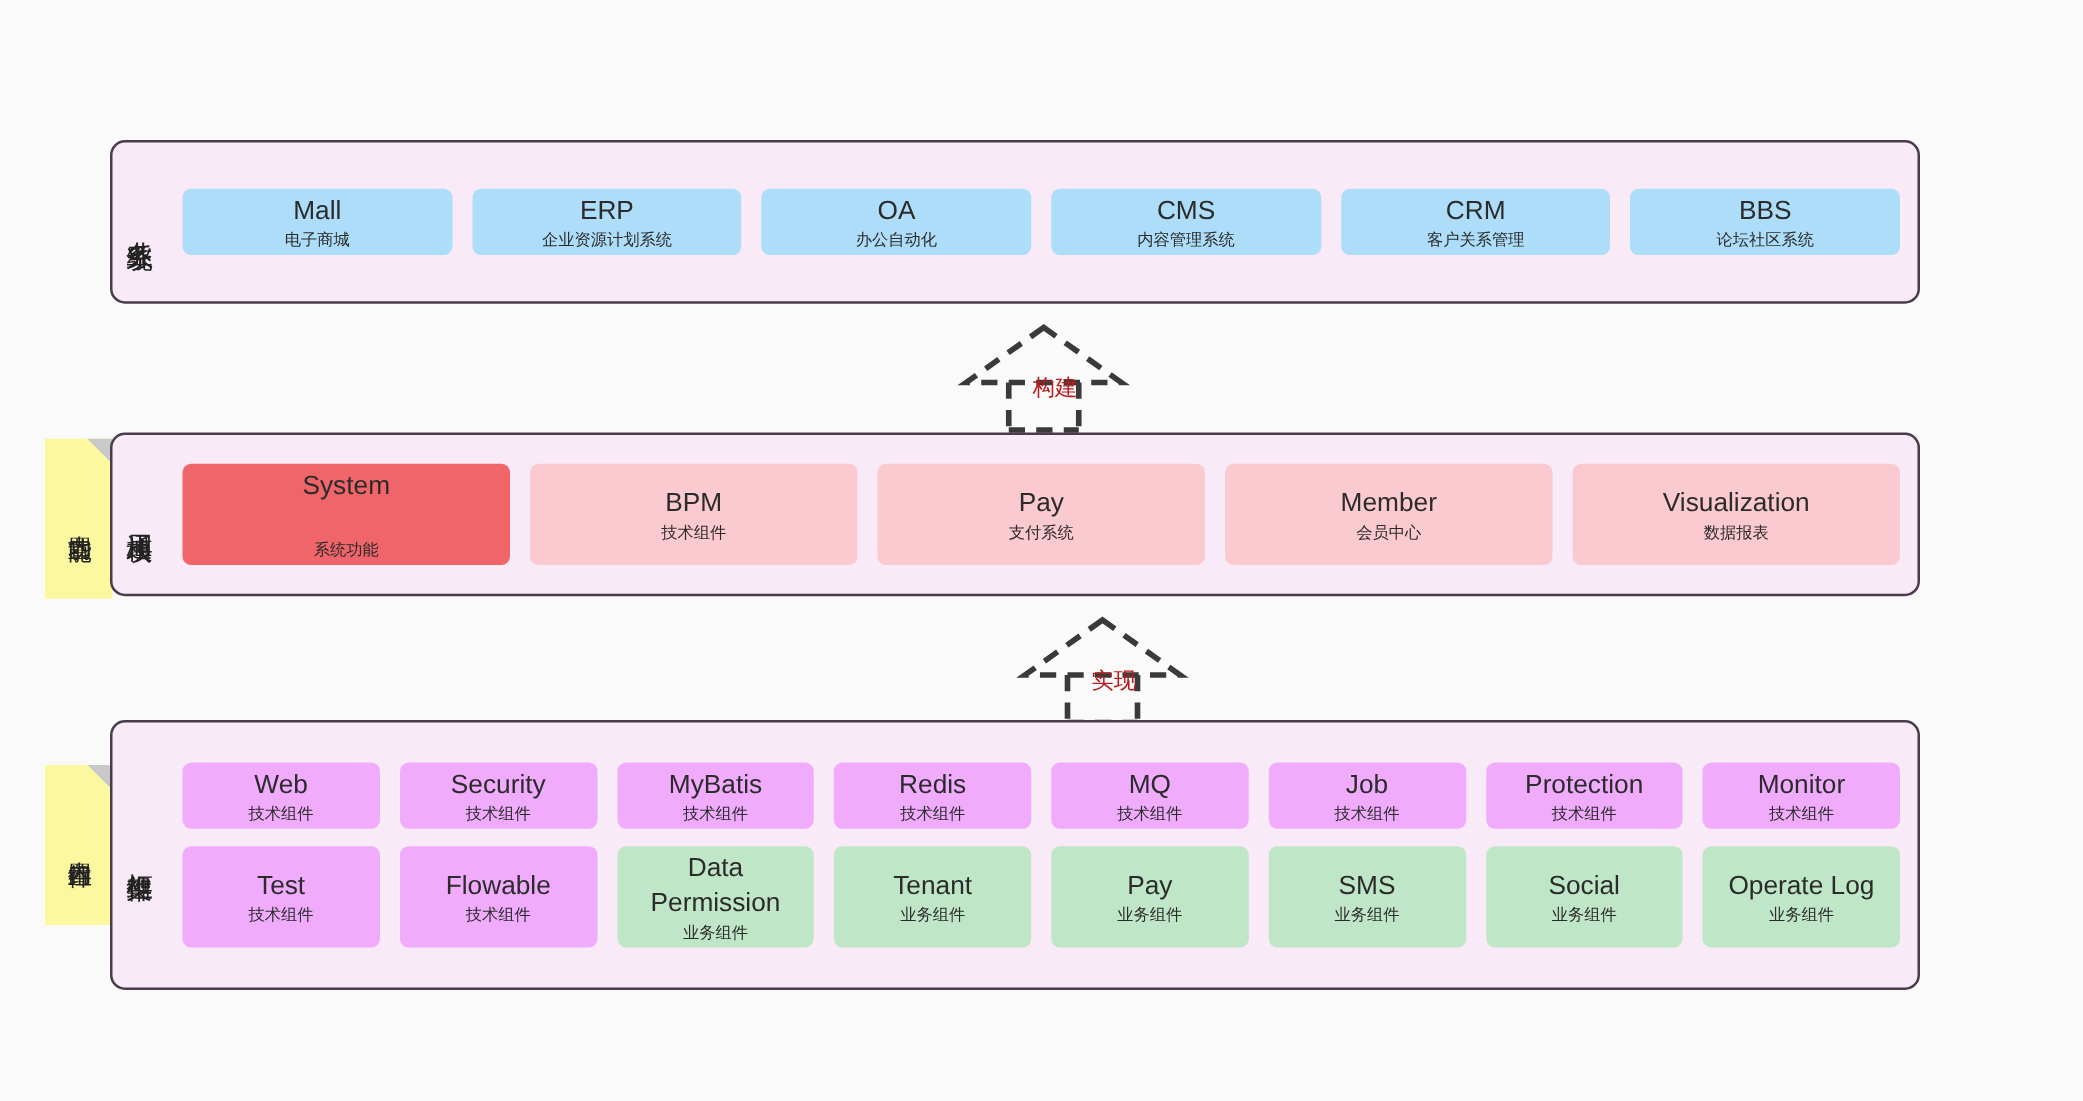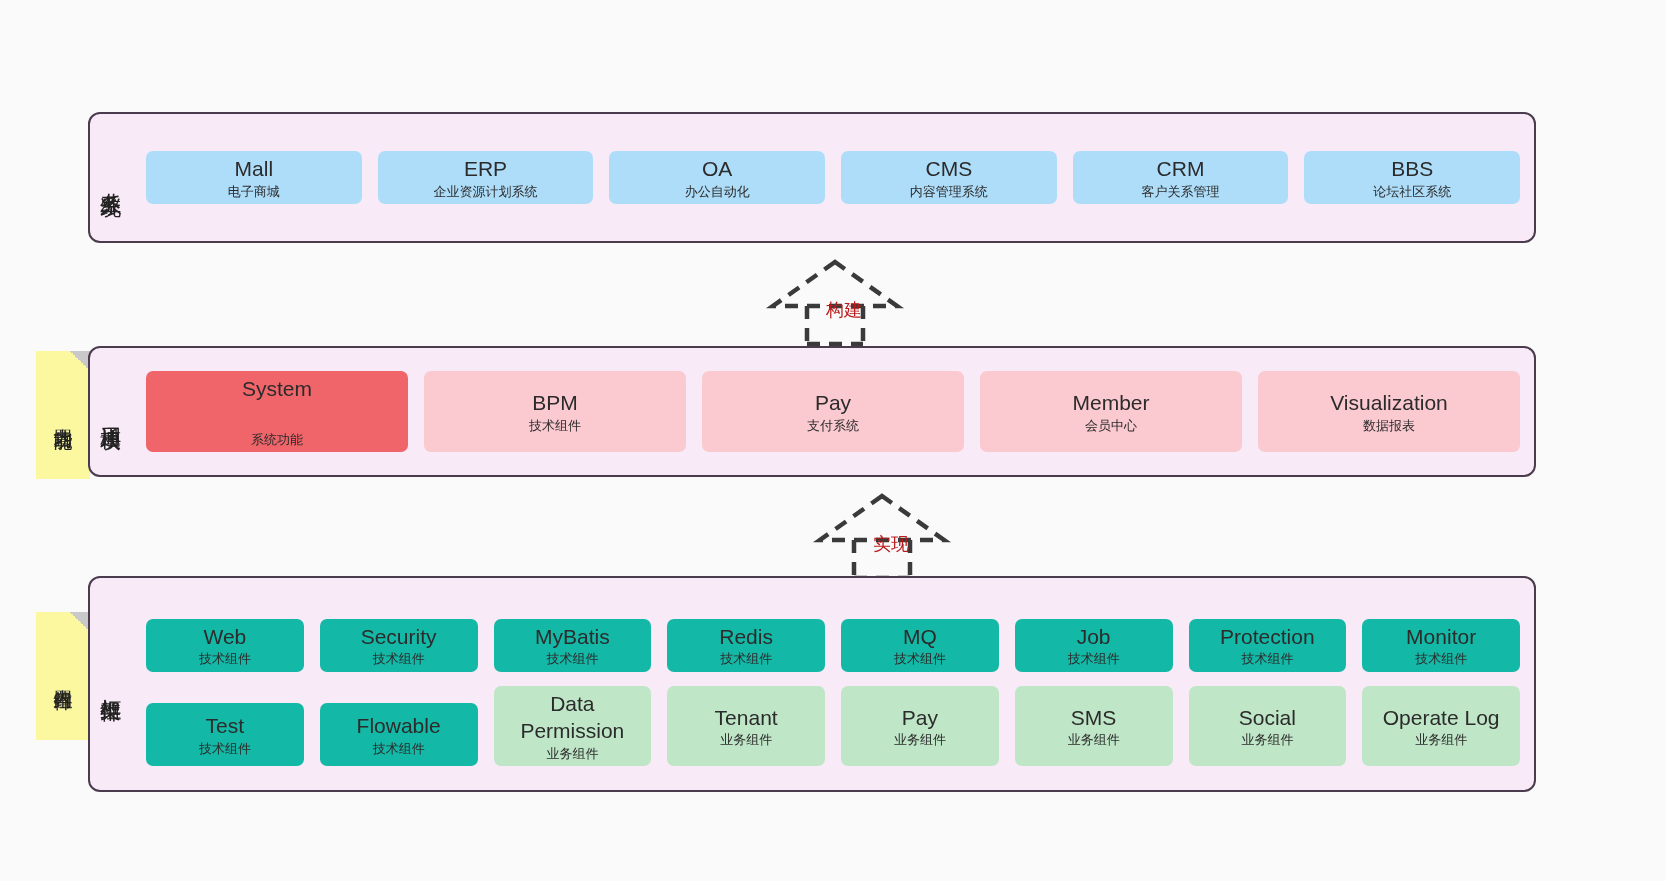--- a/index.html
+++ b/index.html
@@ -65,21 +65,21 @@
     color: #2b2b2b;
     line-height: 1.32;
     padding: 4px 6px;
     min-width: 0;
   }
   .box .t1 { font-size: 21px; }
   .box .t2 { font-size: 13px; }
   .blue  { background: #aeddf9; }
   .red   { background: #f0656a; gap: 29px; }
   .pink  { background: #fbc9d0; }
-  .green { background: #14b8a6; margin-top: 17px; }
+  .green { background: #f0abfc; }
   .lgreen{ background: #bfe6c7; }
 
   
   .note {
     position: absolute;
     background: #fbf8a0;
     width: 54px;
     display: flex;
     align-items: center;
     justify-content: center;

